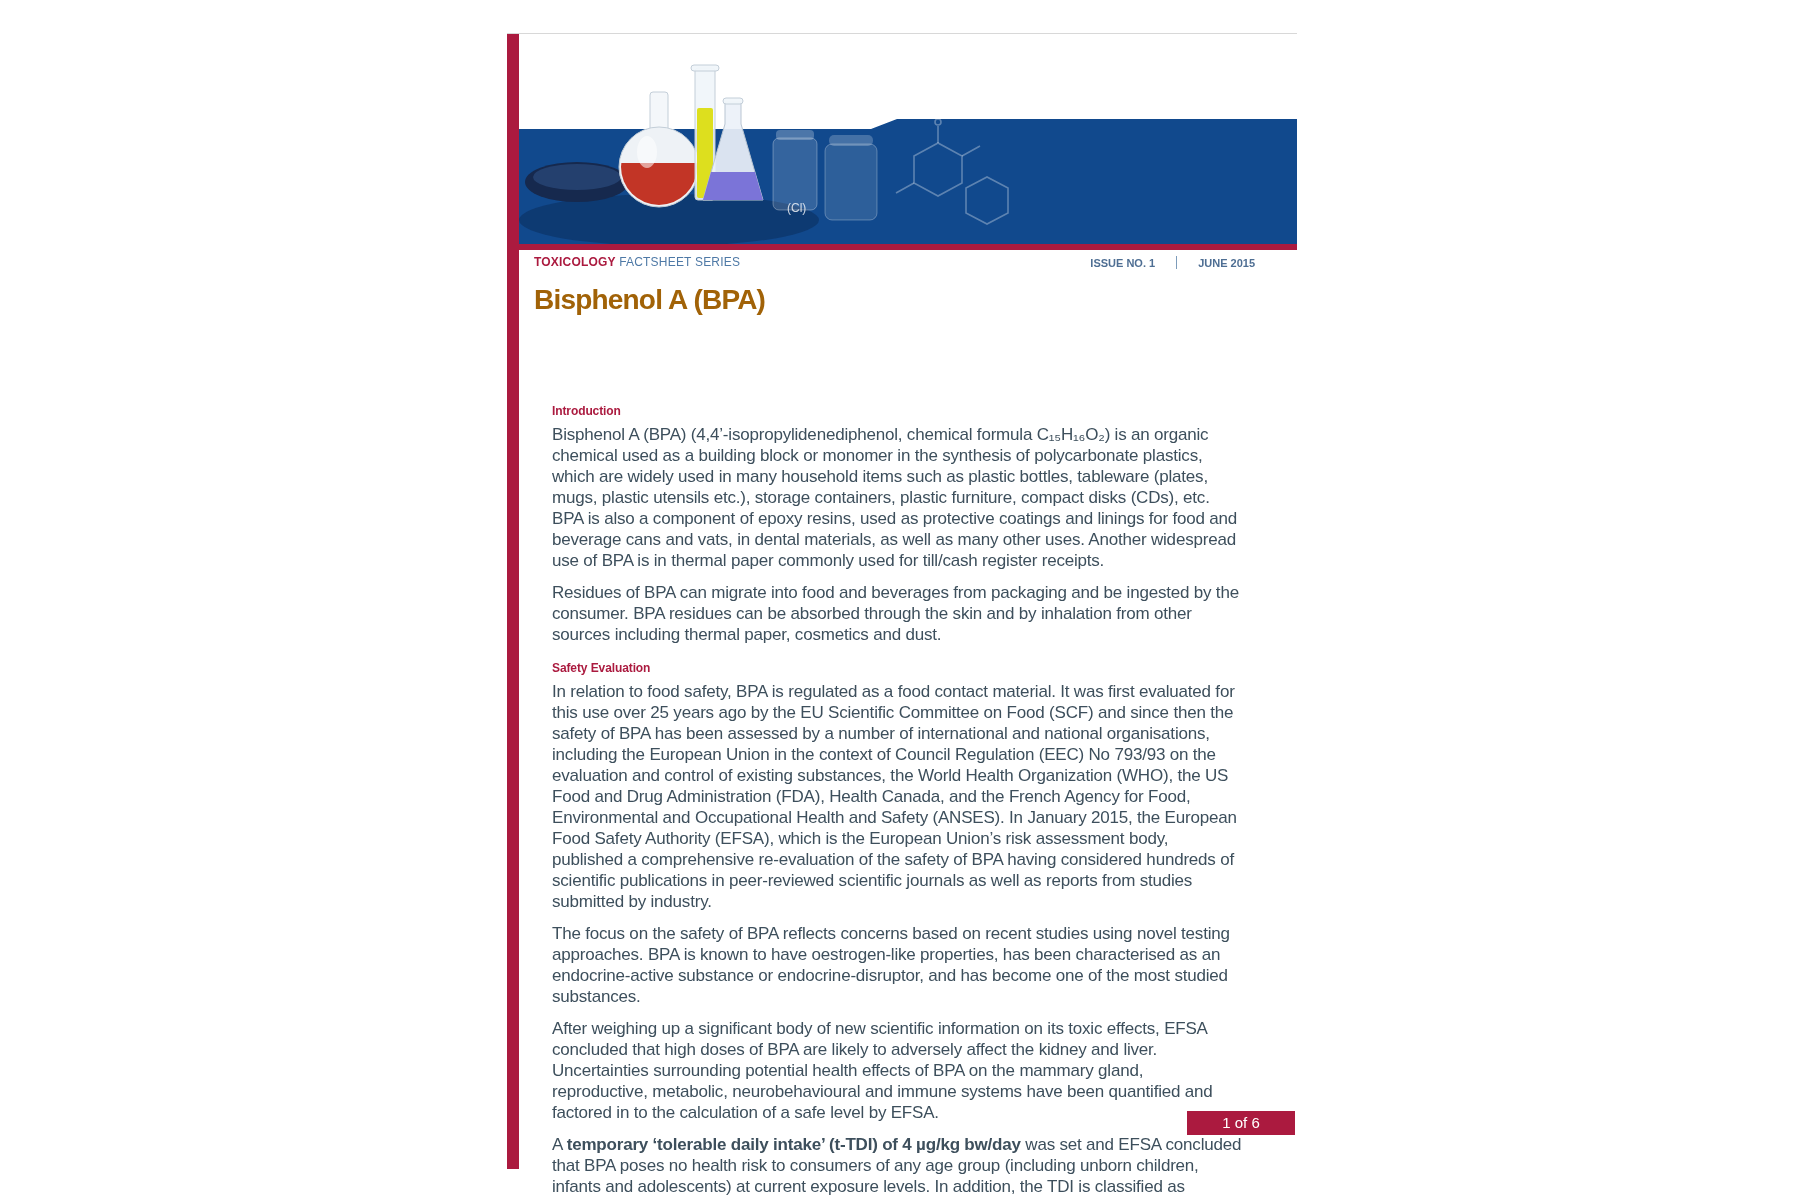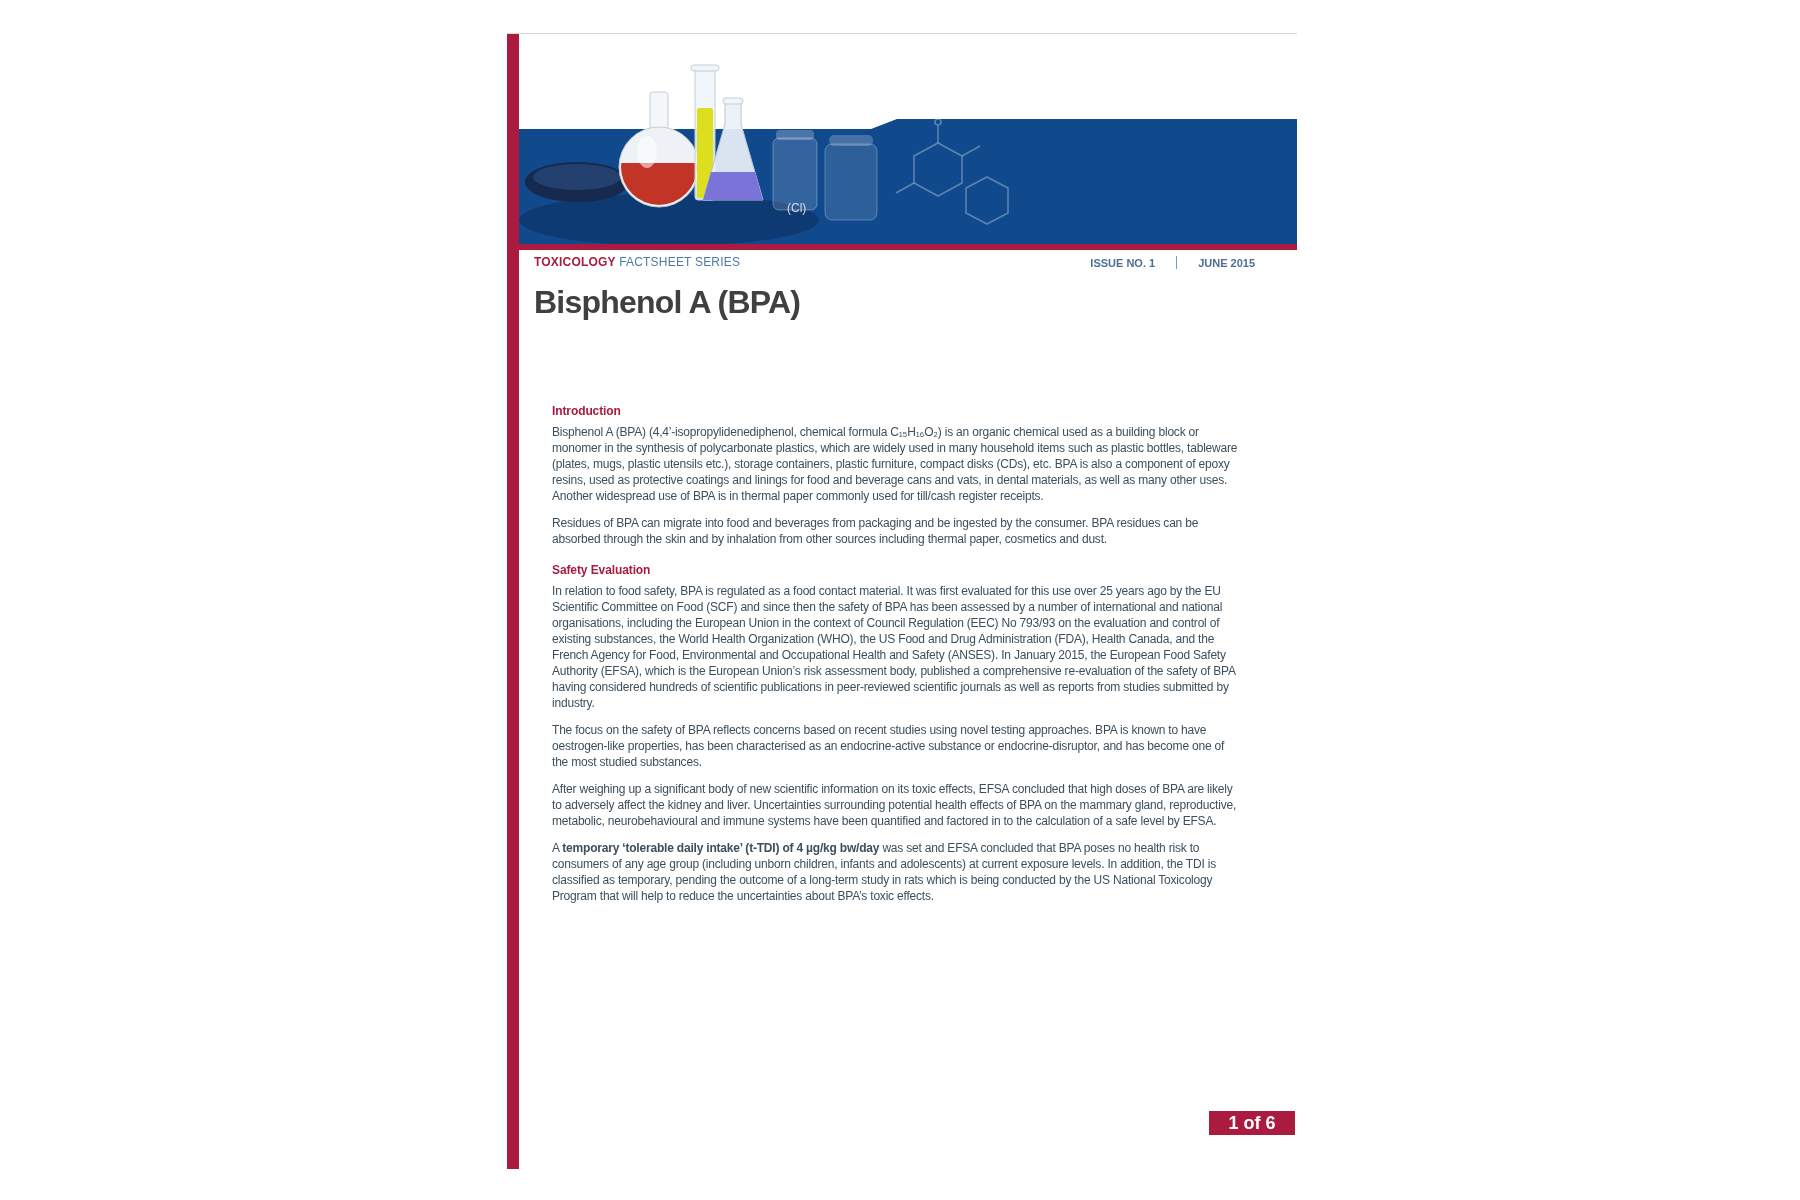--- a/index.html
+++ b/index.html
@@ -98,22 +98,22 @@
     display: inline-block;
     width: 0;
     height: 13px;
     border-left: 1px solid #7d9cba;
     margin: 0 8px;
   }
   .page-title {
     position: absolute;
     left: 27px;
     top: 250px;
-    color: #404040;
-    font-size: 32px;
+    color: #a16207;
+    font-size: 28px;
     font-weight: bold;
     letter-spacing: -0.8px;
     margin: 0;
   }
   .doc-body {
     position: absolute;
     left: 45px;
     top: 370px;
     width: 690px;
   }
@@ -122,35 +122,35 @@
     color: #AB1A3F;
     font-size: 12px;
     font-weight: bold;
     letter-spacing: -0.1px;
   }
   .section-heading + .body-paragraph { margin-top: 0; }
   .body-paragraph + .section-heading { margin-top: 16px; }
   .body-paragraph {
     margin: 0 0 11px 0;
     color: #3D4F5C;
-    font-size: 12px;
-    line-height: 16px;
+    font-size: 17px;
+    line-height: 21px;
     letter-spacing: -0.2px;
   }
   .body-paragraph .bold { font-weight: bold; }
   .page-badge {
     position: absolute;
     right: 2px;
     top: 1077px;
-    width: 86px;
+    width: 108px;
     height: 24px;
     background: #AB1A3F;
     color: #ffffff;
-    font-size: 18px;
-    font-weight: bold;
+    font-size: 15px;
+    font-weight: normal;
     text-align: center;
     line-height: 24px;
   }
 </style>
 </head>
 <body>
 
 <div class="page">
   <div class="accent-bar"></div>
 

